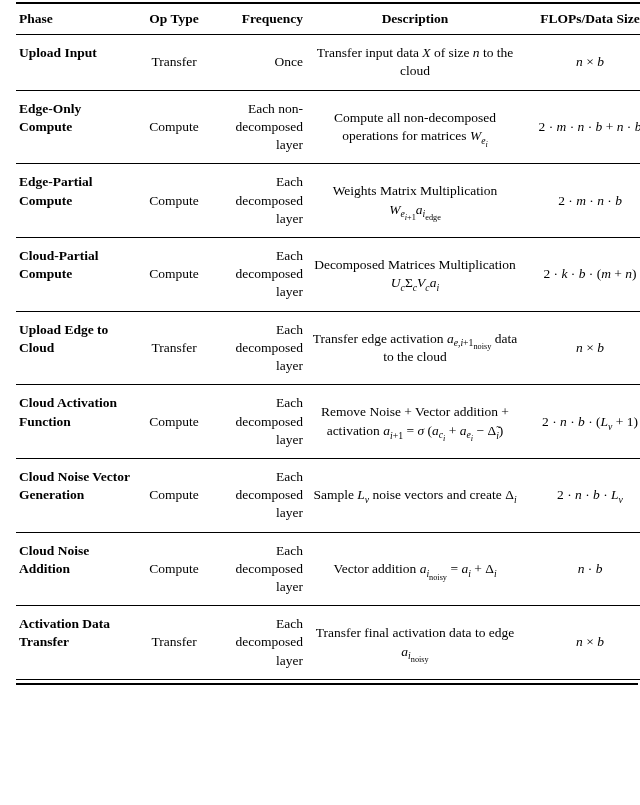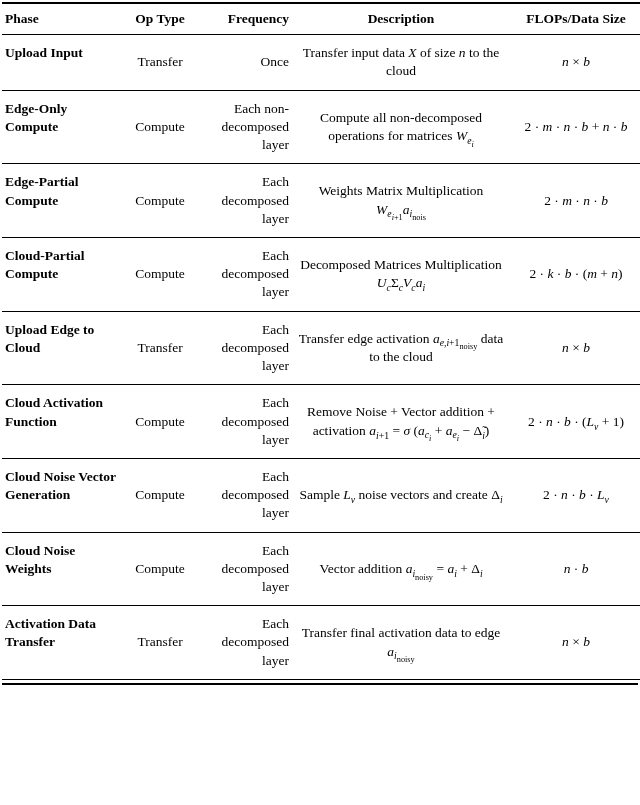--- a/index.html
+++ b/index.html
@@ -4,21 +4,21 @@
 <style>
   html, body {
     margin: 0;
     padding: 0;
     background: #ffffff;
     color: #000000;
   }
   .page {
     width: 640px;
     box-sizing: border-box;
-    padding: 2px 2px 8px 2px;
+    padding: 2px 2px 8px 16px;
     font-family: "Liberation Serif", "DejaVu Serif", serif;
   }
   table.cost-table {
     width: 100%;
     border-collapse: collapse;
     border-top: 2px solid #000;
     font-size: 13.5px;
     line-height: 1.35;
     table-layout: fixed;
   }
@@ -81,21 +81,21 @@
           <td class="cell-phase">Edge-Only Compute</td>
           <td class="cell-op_type">Compute</td>
           <td class="cell-frequency">Each non-decomposed layer</td>
           <td class="cell-description">Compute all non-decomposed operations for matrices <i>W</i><sub><i>e</i><sub><i>i</i></sub></sub></td>
           <td class="cell-flops">2 · <i>m</i> · <i>n</i> · <i>b</i> + <i>n</i> · <i>b</i></td>
         </tr>
         <tr>
           <td class="cell-phase">Edge-Partial Compute</td>
           <td class="cell-op_type">Compute</td>
           <td class="cell-frequency">Each decomposed layer</td>
-          <td class="cell-description">Weights Matrix Multiplication <i>W</i><sub><i>e</i><sub><i>i</i>+1</sub></sub><i>a</i><sub><i>i</i><sub>nois</sub></sub></td>
+          <td class="cell-description">Weights Matrix Multiplication <i>W</i><sub><i>e</i><sub><i>i</i>+1</sub></sub><i>a</i><sub><i>i</i><sub>edge</sub></sub></td>
           <td class="cell-flops">2 · <i>m</i> · <i>n</i> · <i>b</i></td>
         </tr>
         <tr>
           <td class="cell-phase">Cloud-Partial Compute</td>
           <td class="cell-op_type">Compute</td>
           <td class="cell-frequency">Each decomposed layer</td>
           <td class="cell-description">Decomposed Matrices Multiplication <i>U</i><sub><i>c</i></sub>Σ<sub><i>c</i></sub><i>V</i><sub><i>c</i></sub><i>a</i><sub><i>i</i></sub></td>
           <td class="cell-flops">2 · <i>k</i> · <i>b</i> · (<i>m</i> + <i>n</i>)</td>
         </tr>
         <tr>
@@ -113,21 +113,21 @@
           <td class="cell-flops">2 · <i>n</i> · <i>b</i> · (<i>L</i><sub><i>v</i></sub> + 1)</td>
         </tr>
         <tr>
           <td class="cell-phase">Cloud Noise Vector Generation</td>
           <td class="cell-op_type">Compute</td>
           <td class="cell-frequency">Each decomposed layer</td>
           <td class="cell-description">Sample <i>L</i><sub><i>v</i></sub> noise vectors and create Δ<sub><i>i</i></sub></td>
           <td class="cell-flops">2 · <i>n</i> · <i>b</i> · <i>L</i><sub><i>v</i></sub></td>
         </tr>
         <tr>
-          <td class="cell-phase">Cloud Noise Weights</td>
+          <td class="cell-phase">Cloud Noise Addition</td>
           <td class="cell-op_type">Compute</td>
           <td class="cell-frequency">Each decomposed layer</td>
           <td class="cell-description">Vector addition <i>a</i><sub><i>i</i><sub>noisy</sub></sub> = <i>a</i><sub><i>i</i></sub> + Δ<sub><i>i</i></sub></td>
           <td class="cell-flops"><i>n</i> · <i>b</i></td>
         </tr>
         <tr>
           <td class="cell-phase">Activation Data Transfer</td>
           <td class="cell-op_type">Transfer</td>
           <td class="cell-frequency">Each decomposed layer</td>
           <td class="cell-description">Transfer final activation data to edge <i>a</i><sub><i>i</i><sub>noisy</sub></sub></td>

